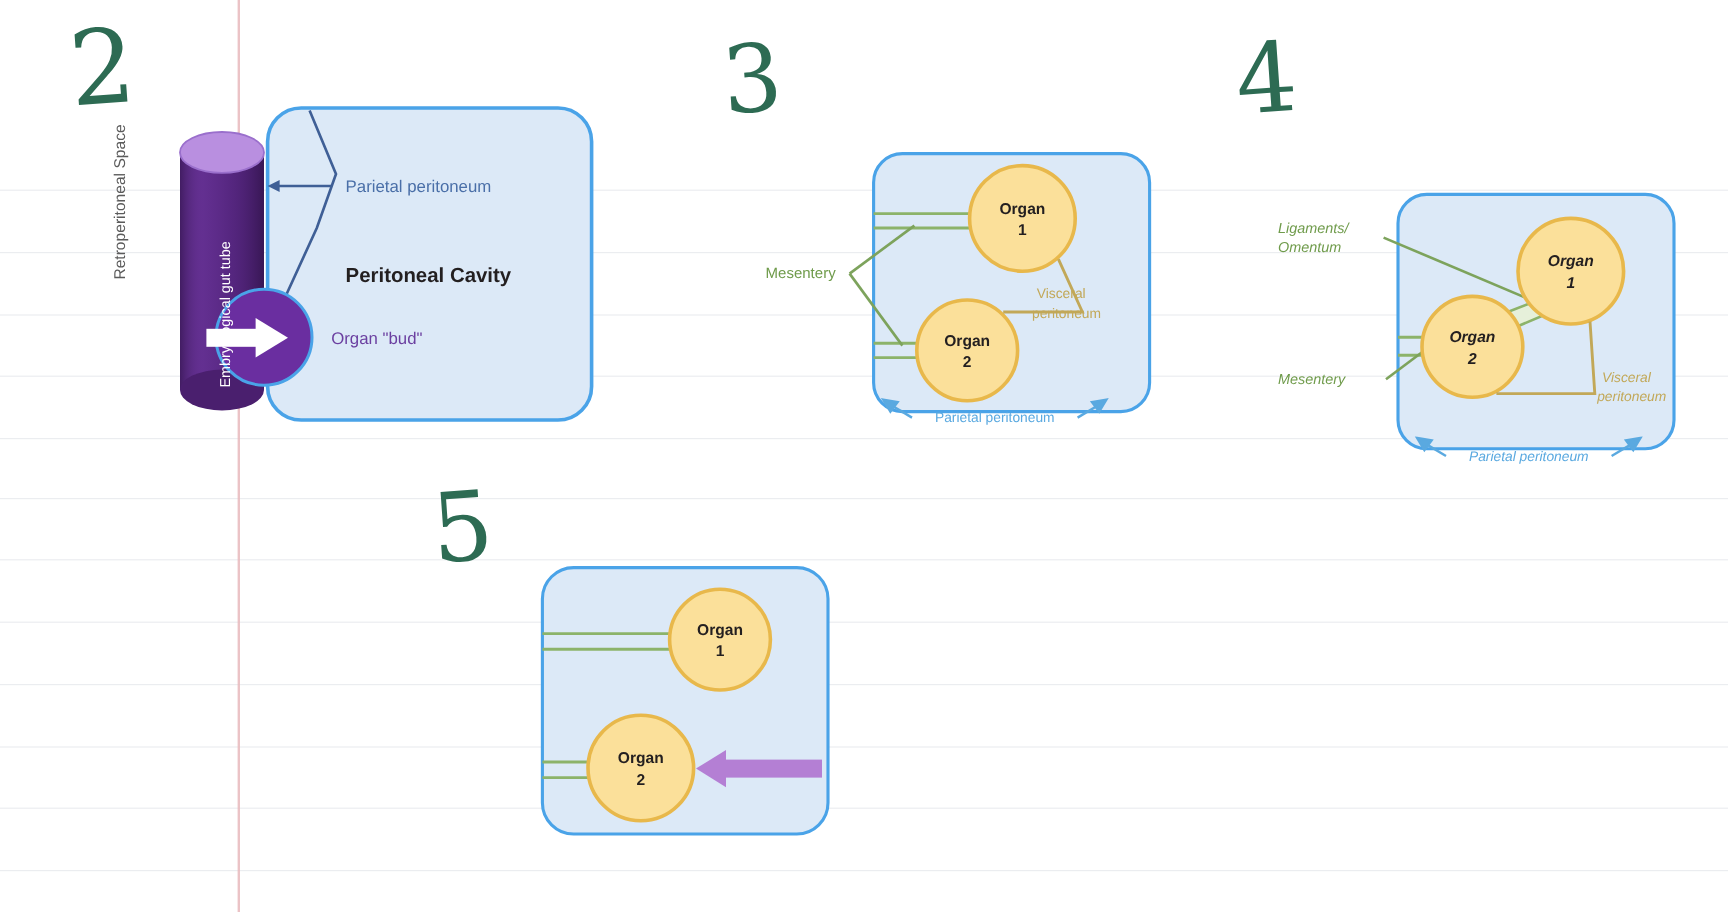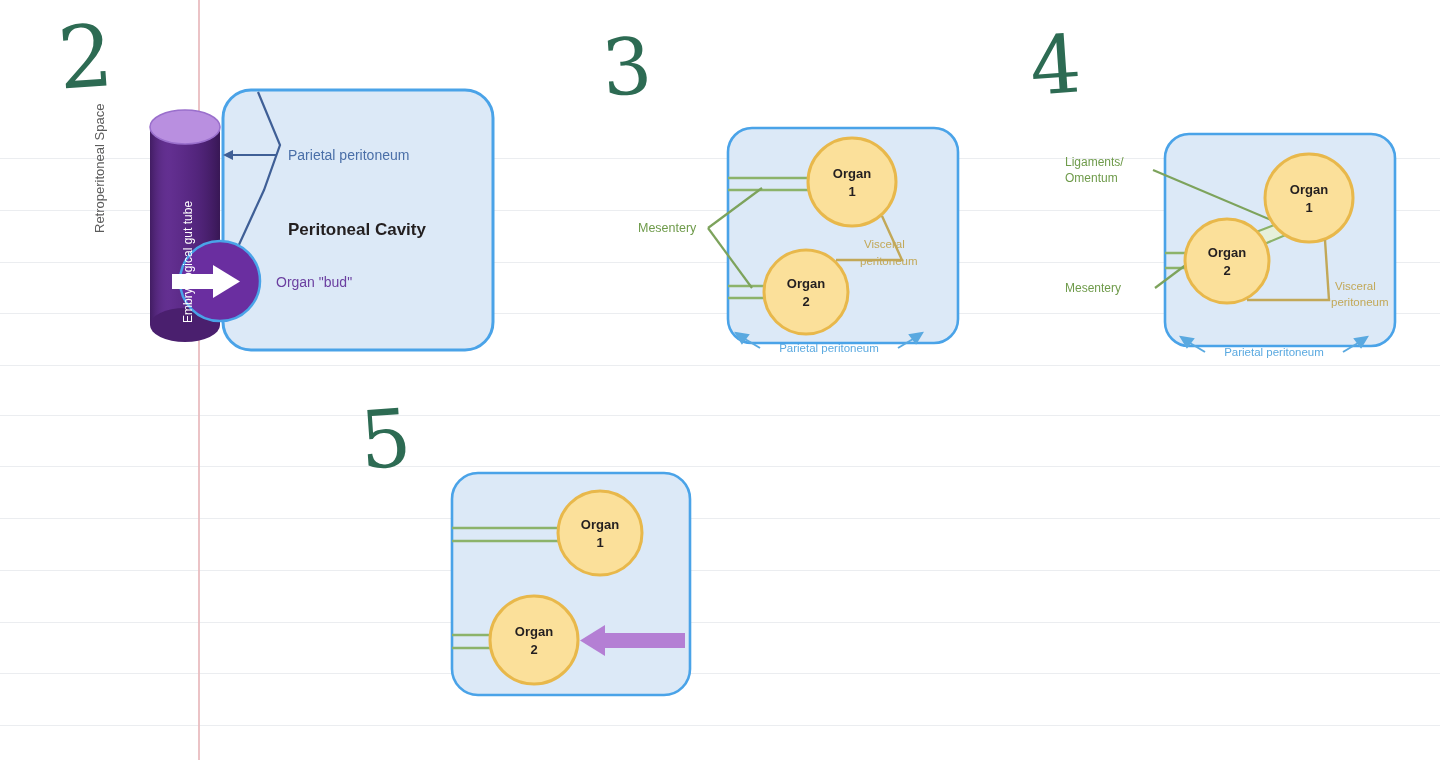--- a/index.html
+++ b/index.html
@@ -148,21 +148,21 @@
 
       <text class="t-olive" x="234" y="128" font-size="11.5">Visceral</text>
       <text class="t-olive" x="230" y="145" font-size="11.5">peritoneum</text>
 
       <text class="t-lblue" x="199" y="232" font-size="11.5" text-anchor="middle">Parietal peritoneum</text>
     </svg>
   </div>
 
   <div class="hand-num" style="left:1030px;top:26px;font-size:80px;">4</div>
 
-  <div class="panel" style="left:1055px;top:128px;">
+  <div class="panel" style="left:1055px;top:156px;font-style:italic;">
     <svg width="370" height="245" viewBox="0 0 370 245">
       <rect x="110" y="6" width="230" height="212" rx="24" ry="24" fill="#dce9f7" stroke="#4aa3e8" stroke-width="2.6"></rect>
 
       <g fill="none" stroke="#8cb36a" stroke-width="2.4">
         <path d="M 110 125 L 150 125"></path>
         <path d="M 110 140 L 152 140"></path>
       </g>
 
       <g>
         <path d="M 196 106 L 248 86 L 252 98 L 200 120 Z" fill="#e6f0da" stroke="#8cb36a" stroke-width="2.2"></path>

